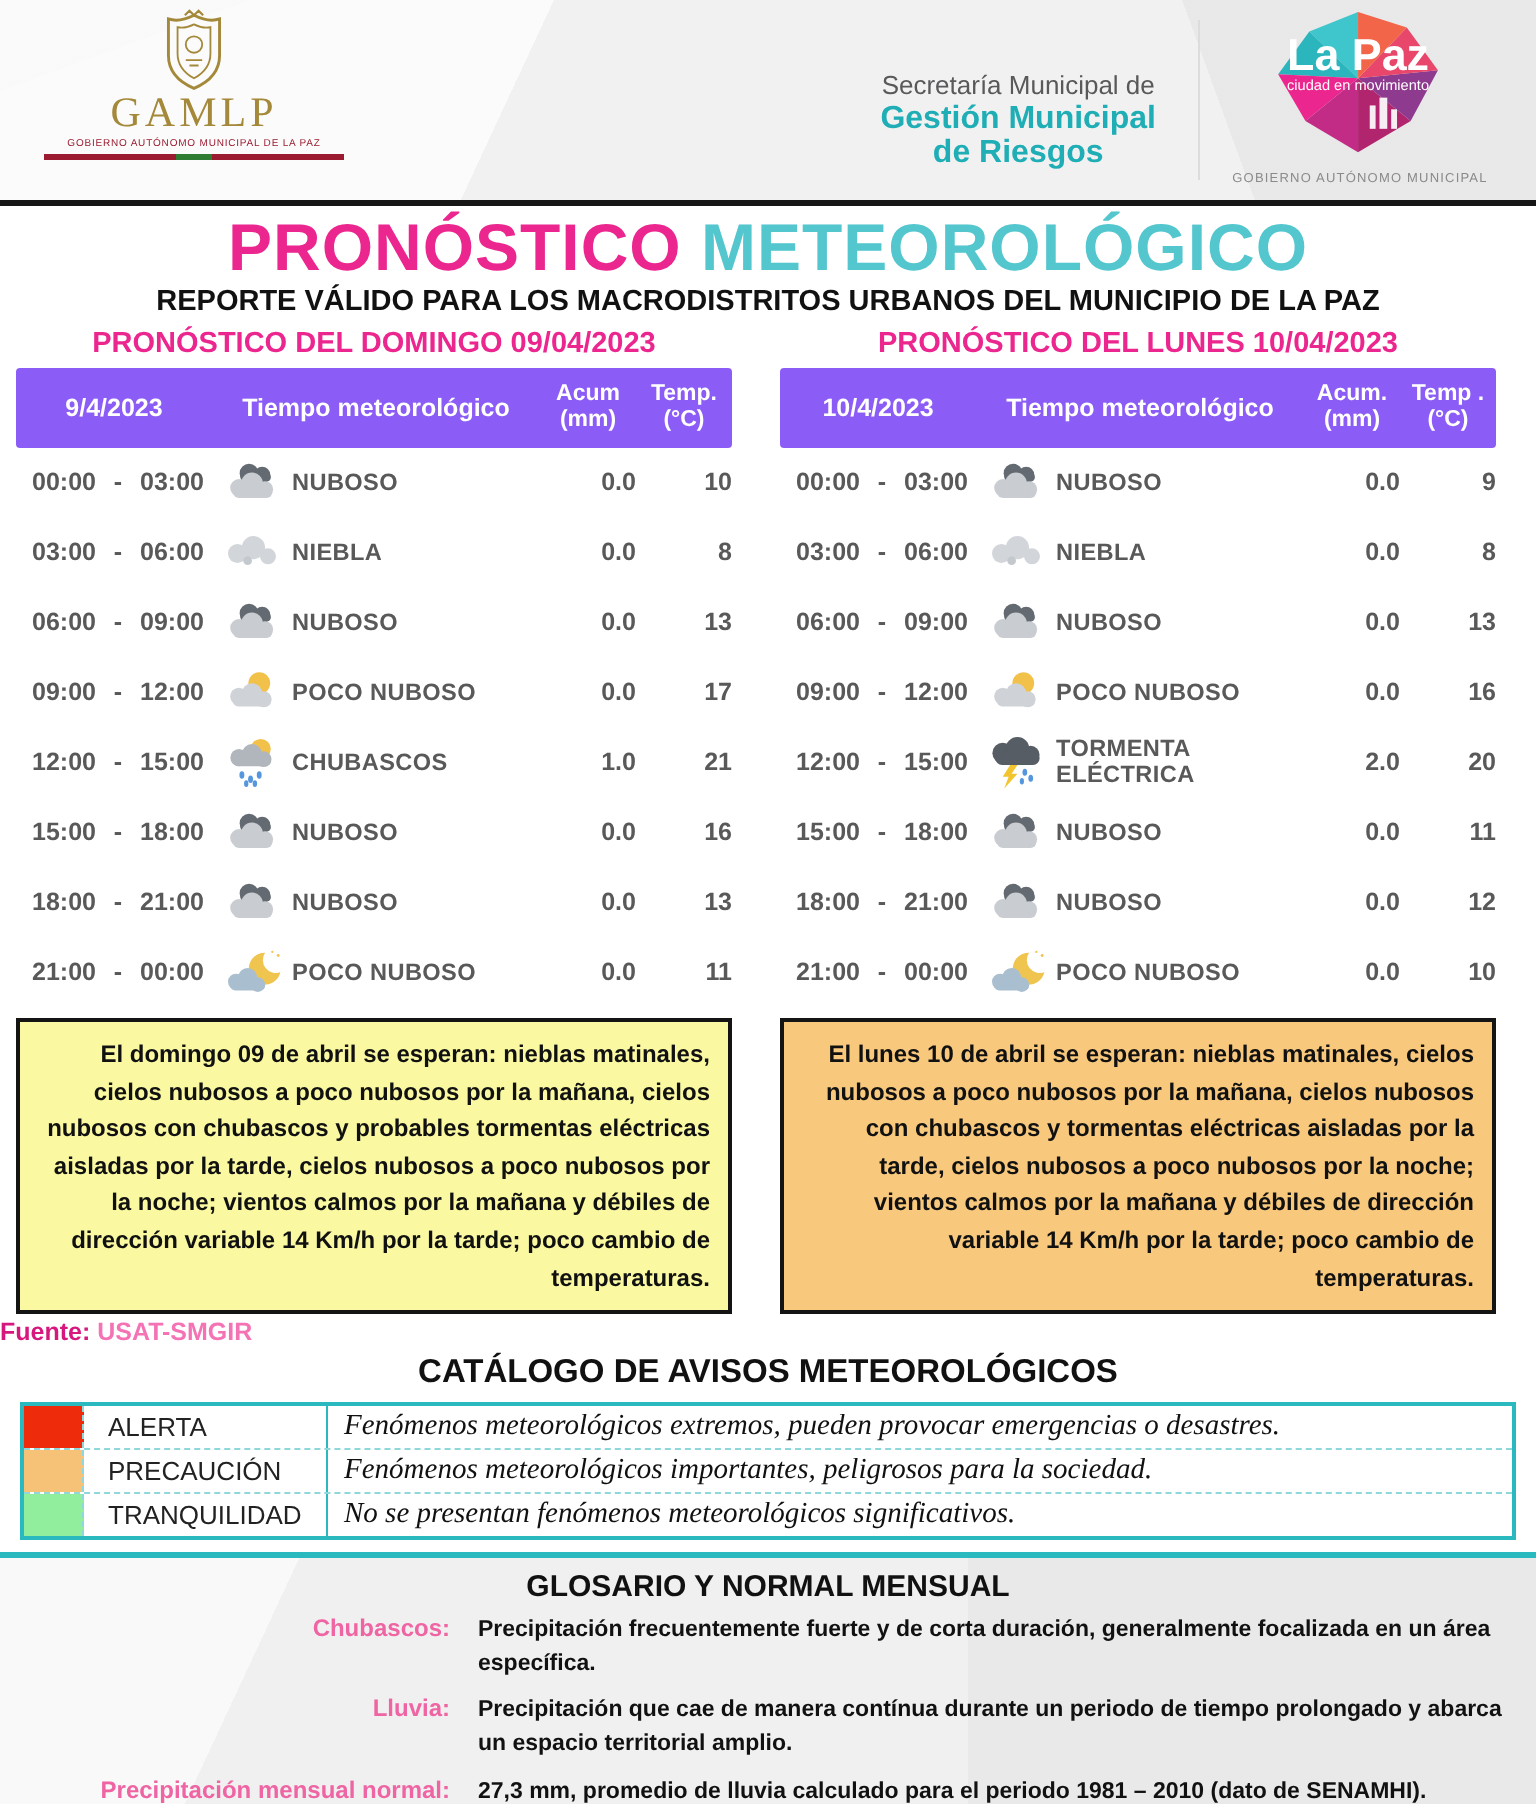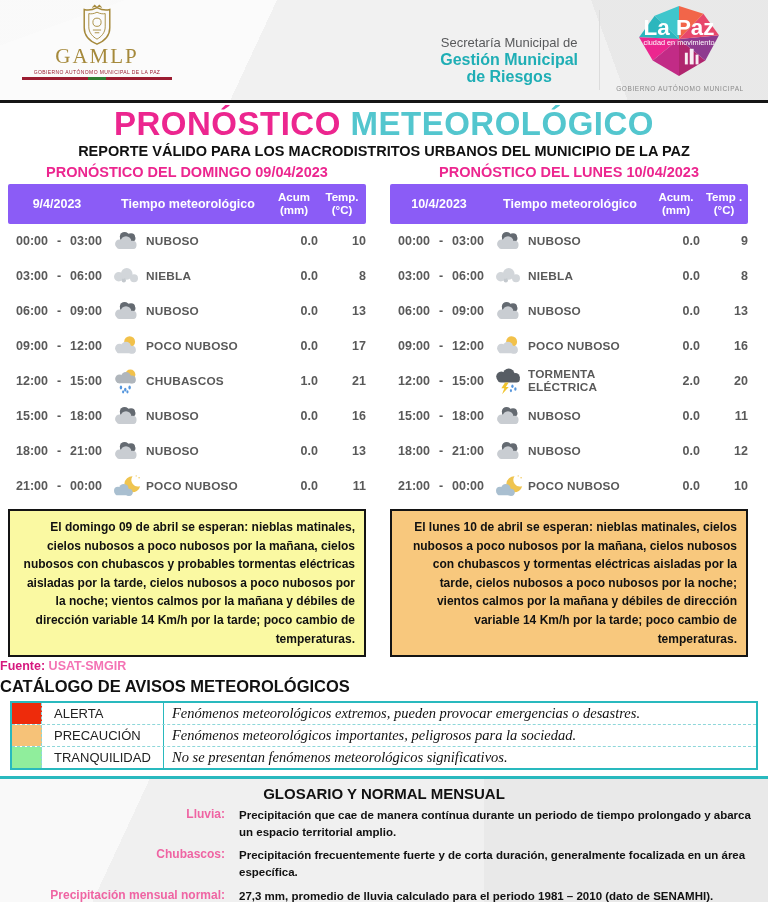--- a/index.html
+++ b/index.html
@@ -55,21 +55,21 @@
   .fc-num { text-align:right; }
   .fc-summary {
     margin-top:5px; border:2.5px solid #141414; padding:7px 9px;
     font-size:12px; font-weight:bold; text-align:right; line-height:1.55; color:#111;
   }
   .fuente-line { text-align:left; padding:2px 10px 0 0; font-size:12.5px; font-weight:bold; }
   .fuente-label { color:#D6187E; }
   .fuente-value { color:#F473B4; }
 
   
-  .cat-title { text-align:left; font-size:16.5px; font-weight:800; color:#111; margin:4px 0 5px 0; }
+  .cat-title { text-align:center; font-size:16.5px; font-weight:800; color:#111; margin:4px 0 5px 0; }
   .cat-table { margin:0 10px; border:2px solid #29B9BE; }
   .cat-row { display:grid; grid-template-columns:30px 122px 1fr; align-items:stretch; border-top:1.5px dashed #8ed7da; }
   .cat-row:first-child { border-top:none; }
   .cat-swatch { border-right:1.5px dashed #8ed7da; }
   .cat-level { border-right:1.5px solid #29B9BE; padding:3px 12px; font-size:13px; color:#222; display:flex; align-items:center; }
   .cat-desc { padding:2px 8px; font-family:"Liberation Serif", serif; font-style:italic; font-size:14.5px; color:#111; display:flex; align-items:center; }
 
   .teal-rule { height:3px; background:#29B9BE; margin-top:6px; }
 
   
@@ -622,26 +622,26 @@
       <div class="cat-desc">No se presentan fenómenos meteorológicos significativos.</div>
     </div>
   </div>
 
 <div class="teal-rule"></div>
 
 <div class="glossary">
   <div class="glo-title">GLOSARIO Y NORMAL MENSUAL</div>
   <div id="glossary-entries">
       <div class="glo-row">
+        <div class="glo-term">Chubascos:</div>
+        <div class="glo-def">Precipitación frecuentemente fuerte y de corta duración, generalmente focalizada en un área específica.</div>
+      </div>
+      <div class="glo-row">
         <div class="glo-term">Lluvia:</div>
         <div class="glo-def">Precipitación que cae de manera contínua durante un periodo de tiempo prolongado y abarca un espacio territorial amplio.</div>
-      </div>
-      <div class="glo-row">
-        <div class="glo-term">Chubascos:</div>
-        <div class="glo-def">Precipitación frecuentemente fuerte y de corta duración, generalmente focalizada en un área específica.</div>
       </div>
       <div class="glo-row">
         <div class="glo-term">Precipitación mensual normal:</div>
         <div class="glo-def">27,3 mm, promedio de lluvia calculado para el periodo 1981 – 2010 (dato de SENAMHI).</div>
       </div>
     </div>
 
 </div>
 
 </body></html>

